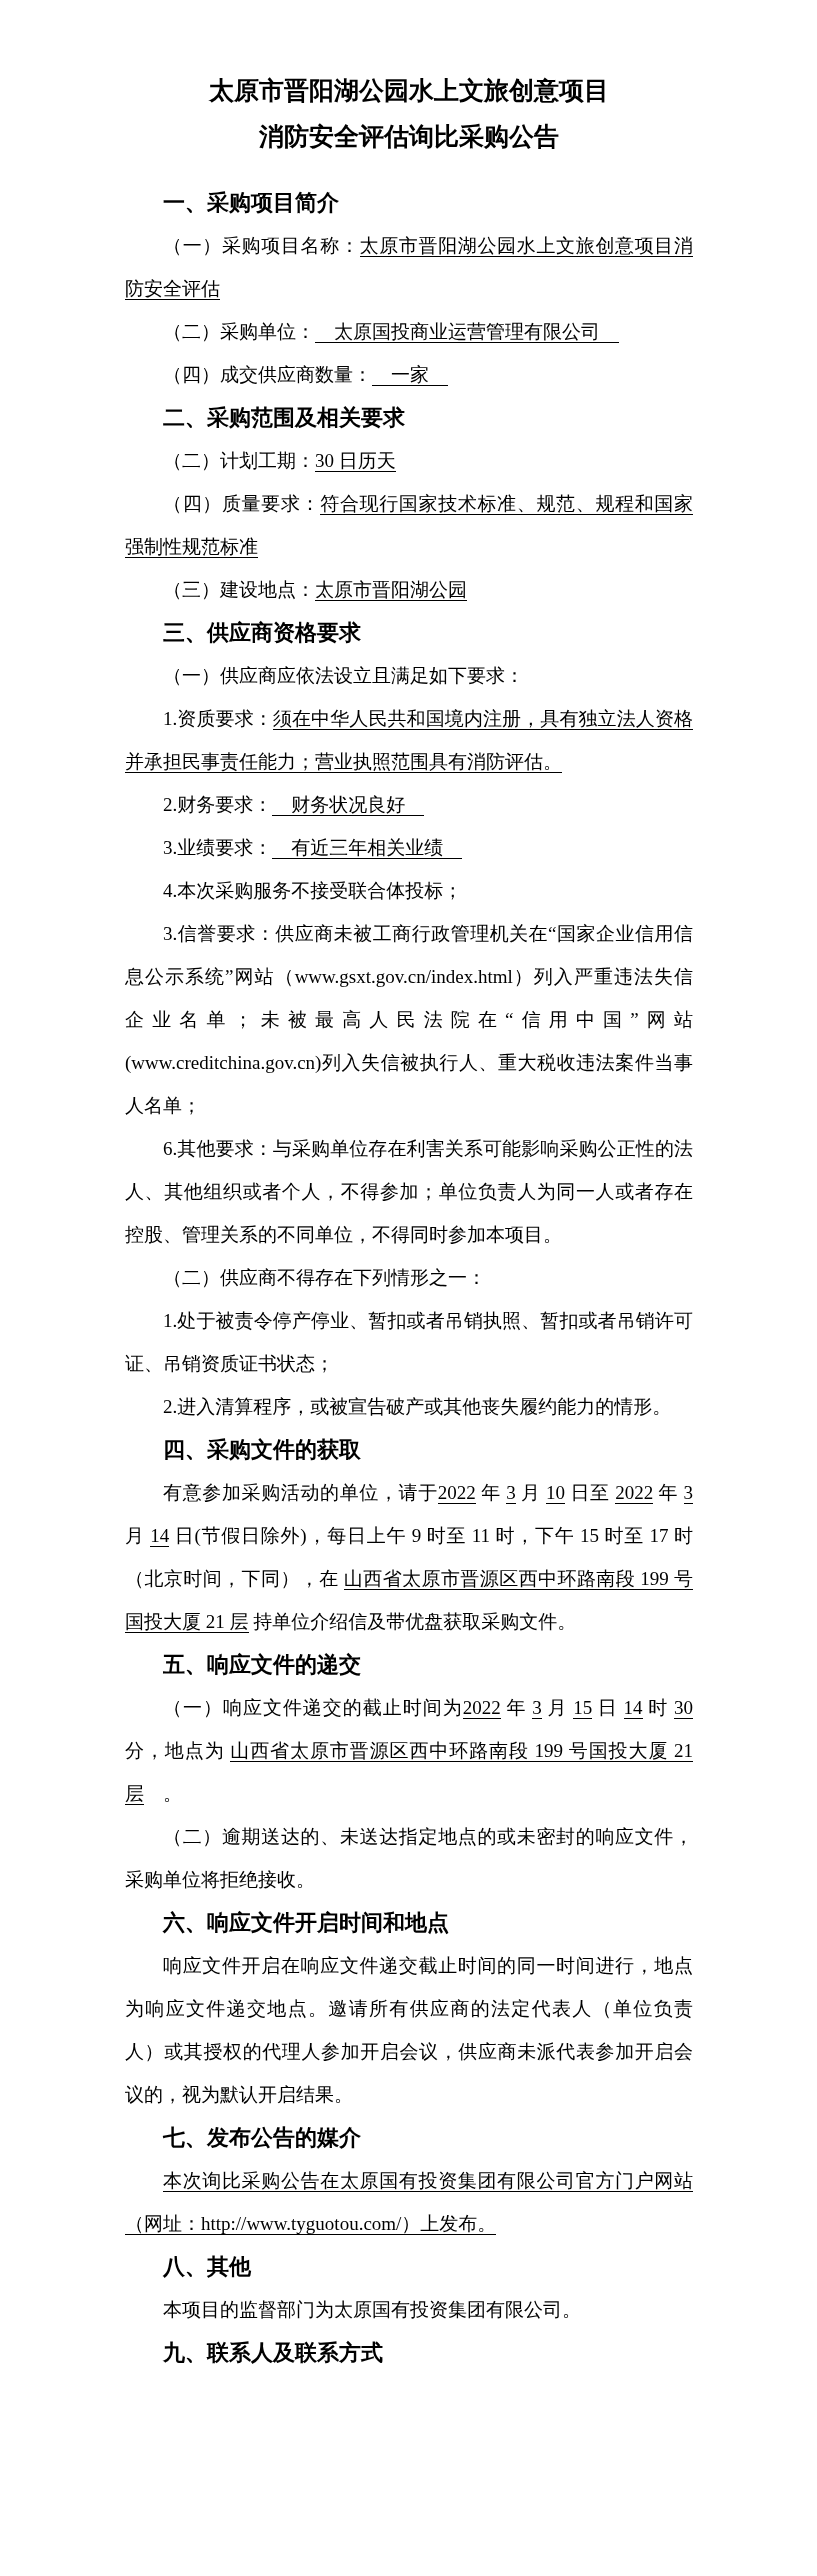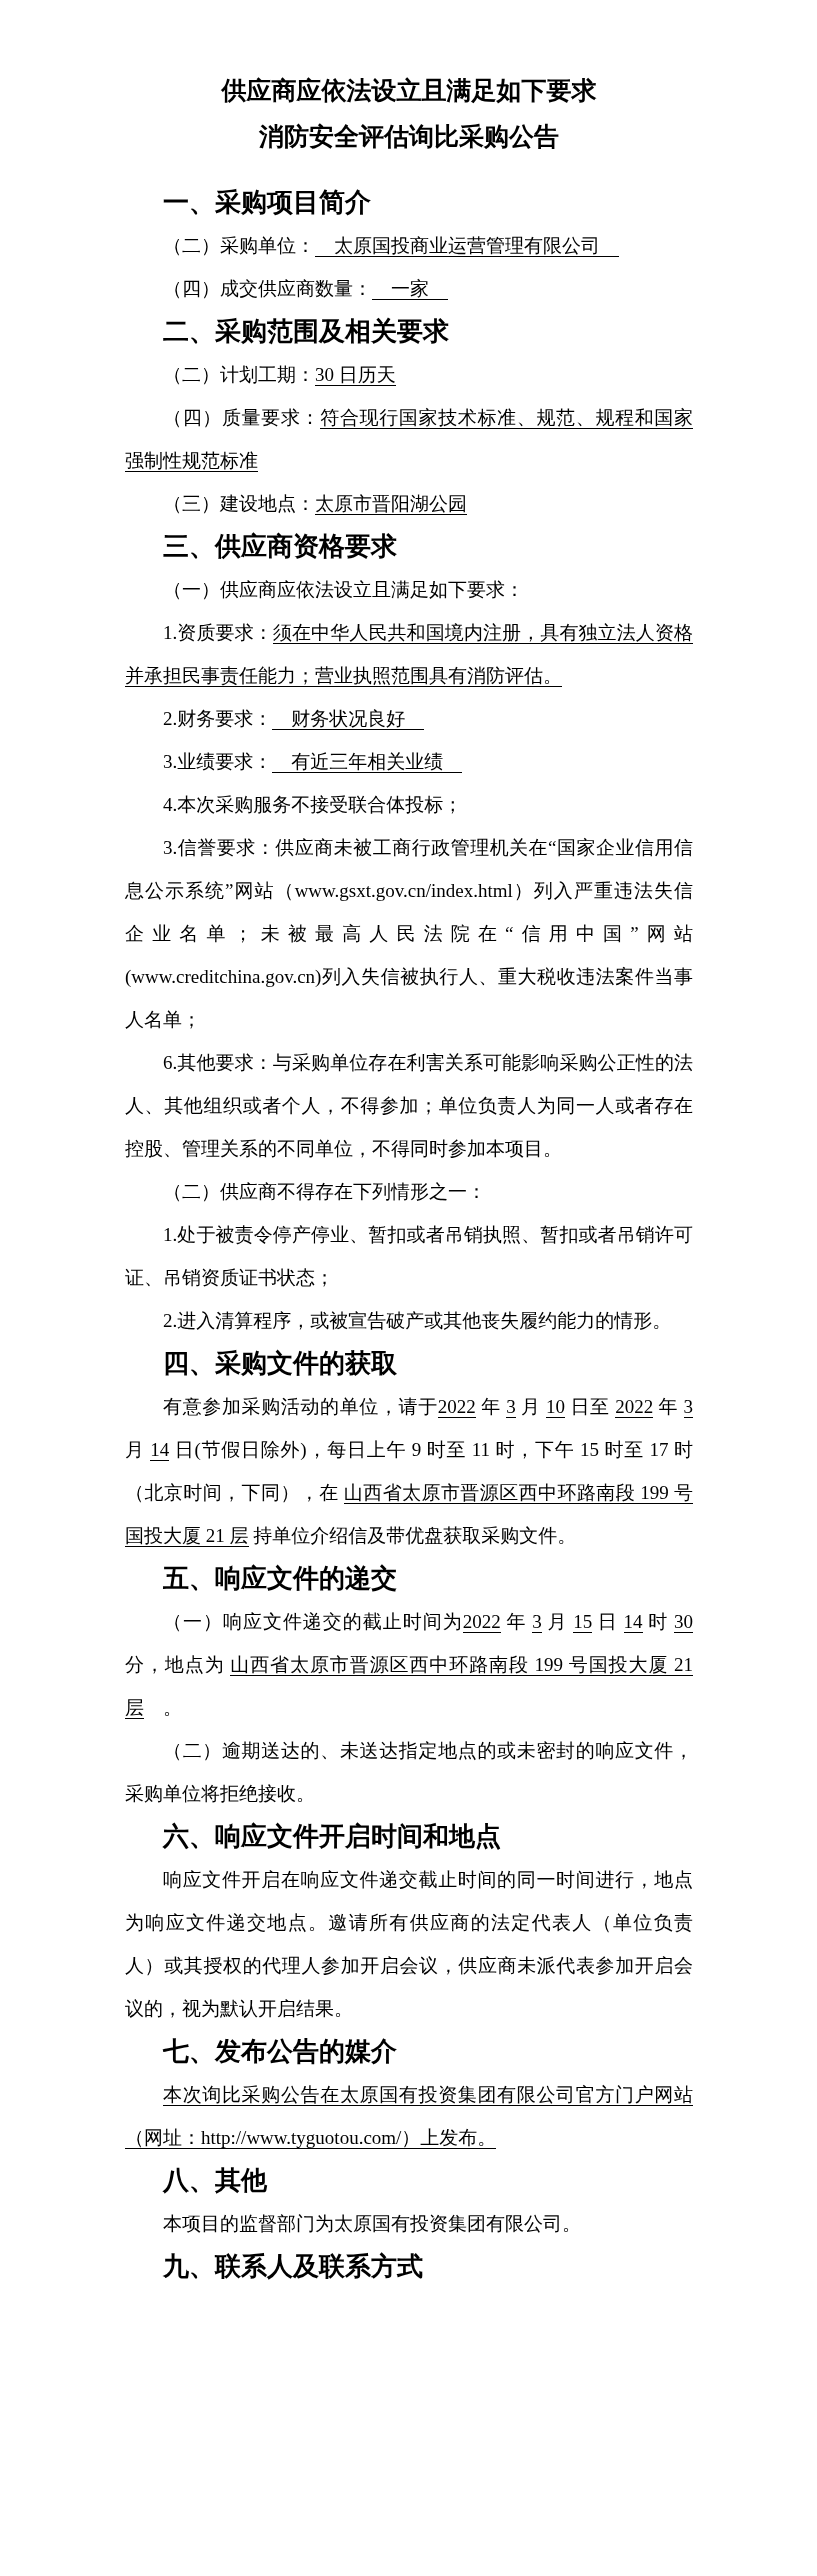--- a/index.html
+++ b/index.html
@@ -24,45 +24,46 @@
     line-height: 46px;
   }
   .body-text {
     margin-top: 20.6px;
     font-size: 19px;
     line-height: 43px;
     text-align: justify;
   }
   .heading {
     font-weight: bold;
-    font-size: 26px;
+    font-size: 22px;
     text-indent: 38px;
     margin: 0;
   }
   .para {
     margin: 0;
     text-indent: 38px;
   }
   .run {
     
   }
   .u {
     border-bottom: 1.5px solid #000000;
   }
 </style>
 </head>
 <body>
 
 <div class="doc">
   <div class="title">
-    <div class="title-line">供应商应依法设立且满足如下要求</div>
+    <div class="title-line">太原市晋阳湖公园水上文旅创意项目</div>
     <div class="title-line">消防安全评估询比采购公告</div>
   </div>
   <div class="body-text" id="doc-body">
       <div class="heading">一、采购项目简介</div>
+      <p class="para"><span class="run">（一）采购项目名称：</span><span class="run u">太原市晋阳湖公园水上文旅创意项目消防安全评估</span></p>
       <p class="para"><span class="run">（二）采购单位：</span><span class="run u">　太原国投商业运营管理有限公司　</span></p>
       <p class="para"><span class="run">（四）成交供应商数量：</span><span class="run u">　一家　</span></p>
       <div class="heading">二、采购范围及相关要求</div>
       <p class="para"><span class="run">（二）计划工期：</span><span class="run u">30 日历天</span></p>
       <p class="para"><span class="run">（四）质量要求：</span><span class="run u">符合现行国家技术标准、规范、规程和国家强制性规范标准</span></p>
       <p class="para"><span class="run">（三）建设地点：</span><span class="run u">太原市晋阳湖公园</span></p>
       <div class="heading">三、供应商资格要求</div>
       <p class="para"><span class="run">（一）供应商应依法设立且满足如下要求：</span></p>
       <p class="para"><span class="run">1.资质要求：</span><span class="run u">须在中华人民共和国境内注册，具有独立法人资格并承担民事责任能力；营业执照范围具有消防评估。</span></p>
       <p class="para"><span class="run">2.财务要求：</span><span class="run u">　财务状况良好　</span></p>

